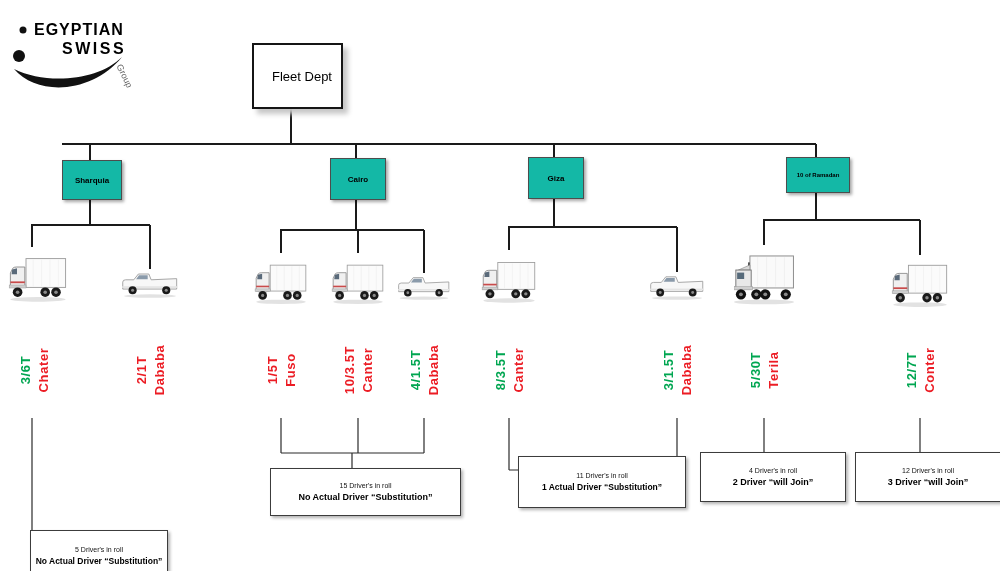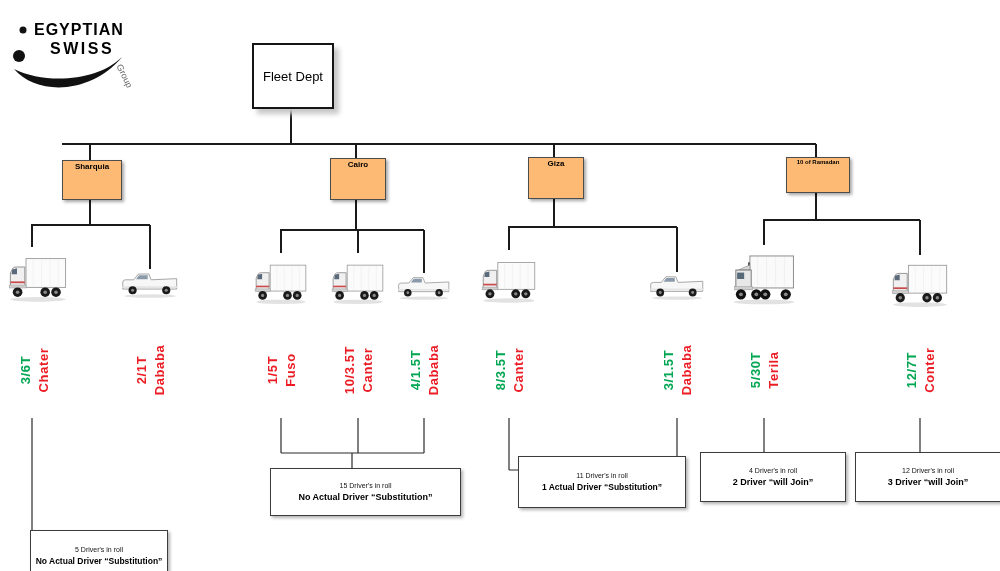--- a/index.html
+++ b/index.html
@@ -2,25 +2,25 @@
 <html><head>
 <meta charset="utf-8">
 <style>
   html,body{margin:0;padding:0;background:#fff;font-family:"Liberation Sans",sans-serif;color:#000;}
   .stage{position:relative;width:1000px;height:571px;background:#ffffff;overflow:hidden;margin-top:15px;}
   .abs{position:absolute;}
 
   
   .root-node{
     background:#fff;border:2px solid #151515;box-shadow:5px 5px 5px #c7c7c7;
-    display:flex;align-items:center;justify-content:center;font-size:13px;z-index:2;
+    display:flex;align-items:center;justify-content:center;font-size:13px;z-index:2;padding-left:9px;
   }
   .branch-node{
-    background:#fdba74;border:1px solid #4d4d4d;box-shadow:2px 2px 3px rgba(0,0,0,.35);
-    display:flex;justify-content:center;text-align:center;
+    background:#14b8a6;border:1px solid #4d4d4d;box-shadow:2px 2px 3px rgba(0,0,0,.35);
+    display:flex;align-items:center;justify-content:center;text-align:center;
     font-size:8px;font-weight:700;z-index:2;padding:1px;
   }
   .branch-node.sm{font-size:6px;}
 
   
   .vlabel{
     width:100px;height:40px;transform:rotate(-90deg);
     display:flex;flex-direction:column;justify-content:center;gap:1px;
     text-align:center;font-weight:700;font-size:13px;letter-spacing:.6px;z-index:2;
   }
@@ -142,21 +142,21 @@
   </svg>
 
   <div class="abs" style="left:8px;top:4px;width:140px;height:95px">
     <svg class="abs" style="left:0;top:0" width="140" height="95">
       <circle cx="15" cy="11" r="3.5" fill="#111"></circle>
       <circle cx="11" cy="37" r="6" fill="#111"></circle>
       <path d="M6,50 C30,78 85,74 114,38 C90,62 38,66 6,50 Z" fill="#111"></path>
       <text x="116" y="46" transform="rotate(68 116 46)" font-size="9" fill="#666" font-family="Liberation Sans, sans-serif"></text>
     </svg>
     <div class="abs logo-text1" style="left:26px;top:2px">EGYPTIAN</div>
-    <div class="abs logo-text2" style="left:42px;top:21px">SWISS</div>
+    <div class="abs logo-text2" style="left:54px;top:21px">SWISS</div>
     <div class="abs" style="left:104px;top:52px;transform:rotate(64deg);font-size:9px;color:#666">Group</div>
   </div>
 
   <div class="abs root-node" style="left:252px;top:28px;width:78px;height:62px">
     <span>Fleet Dept</span>
   </div>
 
   <div class="abs branch-node" style="left:62px;top:145px;width:56px;height:36px">
     <span>Sharquia</span>
   </div>

